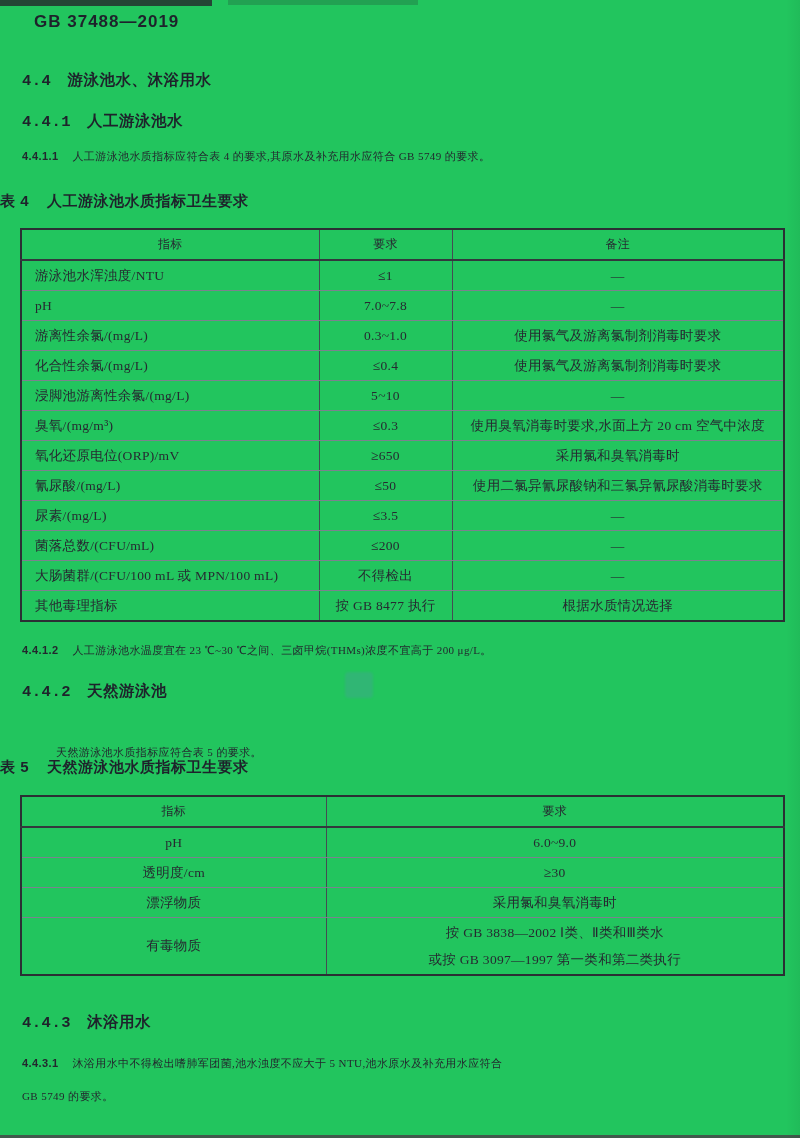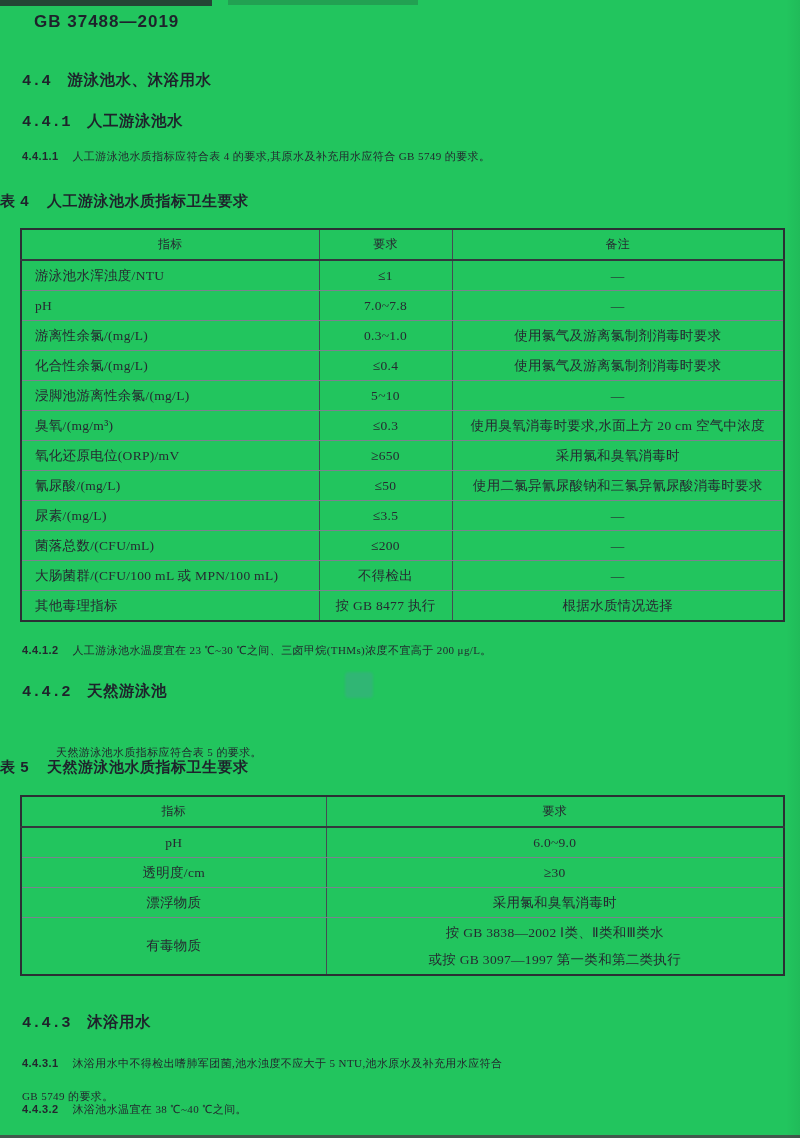--- a/index.html
+++ b/index.html
@@ -227,17 +227,14 @@
 
   <div class="para two-line" style="top:1047px;">
     <span class="line">
       <span class="clause-num">4.4.3.1</span><span>沐浴用水中不得检出嗜肺军团菌,池水浊度不应大于 5 NTU,池水原水及补充用水应符合</span>
     </span>
     <span class="line">
       <span>GB 5749 的要求。</span>
     </span>
   </div>
 
-  <div class="para" style="top:1102px;">
-    <span class="clause-num">4.4.3.2</span><span>沐浴池水温宜在 38 ℃~40 ℃之间。</span>
-  </div>
 
 </div>
 
 </body></html>

